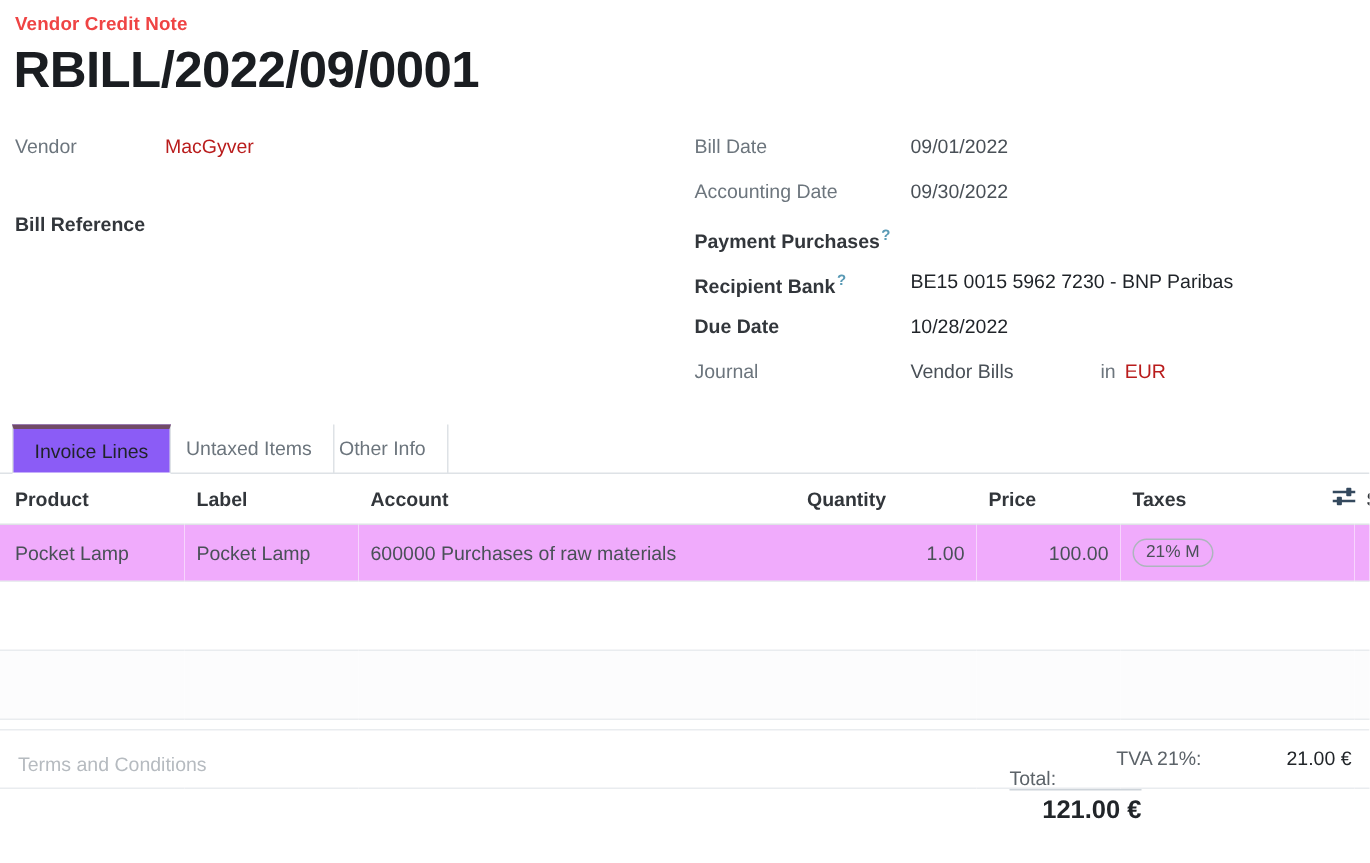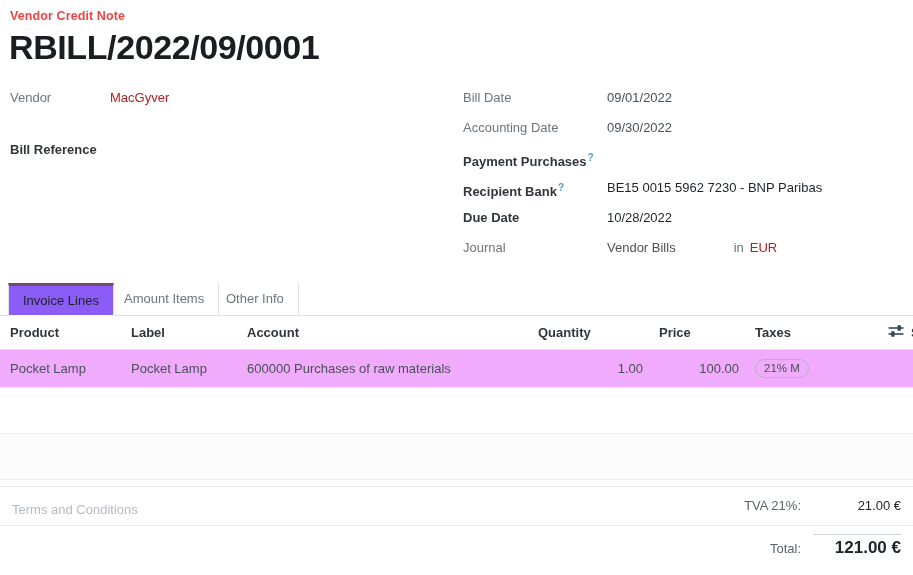--- a/index.html
+++ b/index.html
@@ -233,21 +233,21 @@
     white-space: nowrap;
   }
   .tamt {
     width: 88px;
     text-align: right;
     font-size: 13px;
     color: #212529;
     white-space: nowrap;
   }
   .tamt.b { font-weight: bold; }
-  .trow.total { height: 28px; margin-top: 14px; }
+  .trow.total { height: 28px; margin-top: 2px; flex-direction: column; }
   .trow.total .tlabel { font-size: 13px; color: #5c6369; }
   .trow.total .tamt {
     font-size: 17px;
     font-weight: bold;
     border-top: 1px solid #ced4da;
     padding-top: 3px;
   }
 </style>
 </head>
 <body>
@@ -302,21 +302,21 @@
       <div class="flabel">Journal</div>
       <div class="fvalue">
         <span>Vendor Bills</span><span class="inline-in">in</span><a class="link" href="#">EUR</a>
       </div>
     </div>
 
   </div>
 
   <div class="tabs">
     <div class="tab t0 active"><span>Invoice Lines</span></div>
-    <div class="tab t1"><span>Amount Items</span></div>
+    <div class="tab t1"><span>Untaxed Items</span></div>
     <div class="tab t2"><span>Other Info</span></div>
   </div>
 
   <table class="tbl">
     <thead>
       <tr>
         <th class="c-prod">Product</th>
         <th class="c-label">Label</th>
         <th class="c-acct">Account</th>
         <th class="c-qty">Quantity</th>

